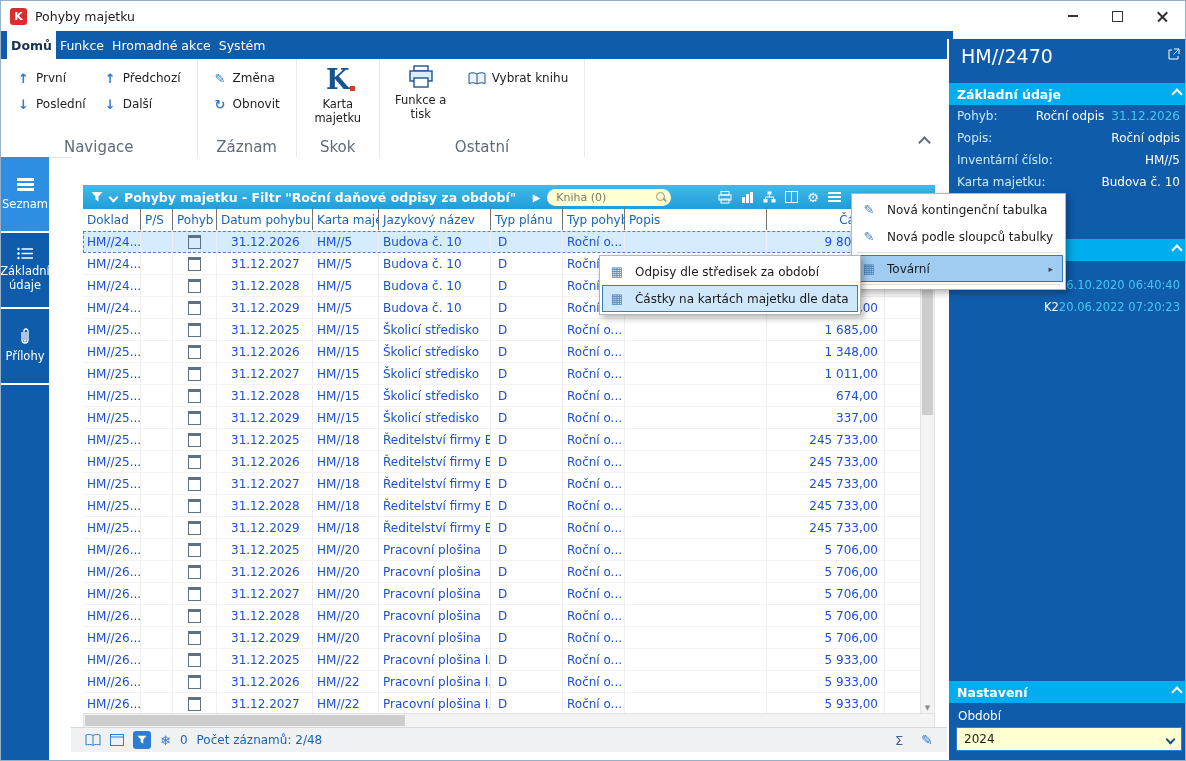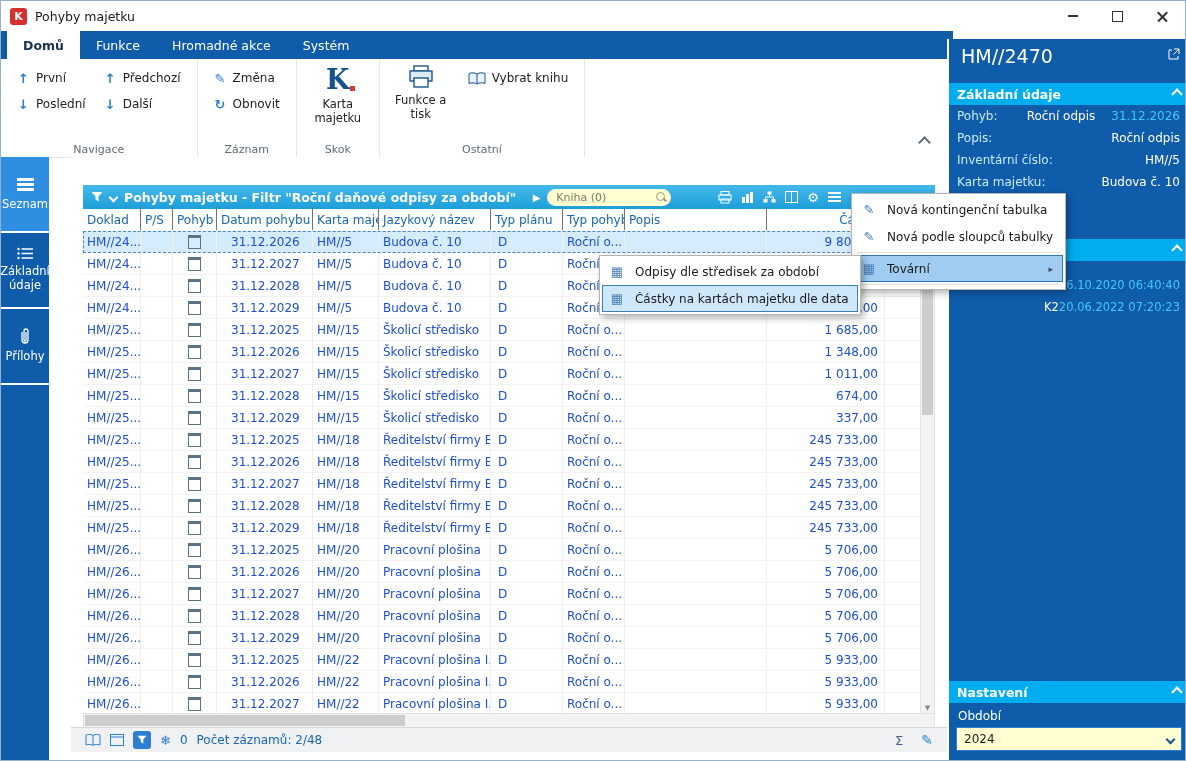--- a/index.html
+++ b/index.html
@@ -13,27 +13,27 @@
   .winbtns{margin-left:auto;display:flex;height:30px}
   .wbtn{width:45px;display:flex;align-items:center;justify-content:center}
   .minbar{width:10px;height:2px;background:#333}
   .maxbox{width:9px;height:9px;border:1.5px solid #333}
   .xwrap{position:relative;width:11px;height:11px}
   .xwrap i{position:absolute;left:-1px;top:5px;width:13px;height:1.5px;background:#333;display:block}
   .xwrap i:first-child{transform:rotate(45deg)}.xwrap i:last-child{transform:rotate(-45deg)}
 
   
   .tabbar{position:absolute;left:0;top:30px;width:946px;height:28px;background:#0f5cab;display:flex;padding-left:6px}
-  .tab{padding:0 16px;display:flex;align-items:center;color:#fff;font-size:12.5px}
+  .tab{padding:0 4px;display:flex;align-items:center;color:#fff;font-size:12.5px}
   .tab.active{background:#fff;color:#17324e;font-weight:bold}
 
   
   .ribbon{position:absolute;left:0;top:58px;width:946px;height:98px;background:#fff;border-bottom:1px solid #e0e4ea;display:flex}
   .rgroup{position:relative;border-right:1px solid #e7eaee;padding:6px 10px 16px}
-  .glabel{position:absolute;bottom:1px;left:0;right:0;text-align:center;font-size:11px;color:#5f6b78}
+  .glabel{position:absolute;bottom:1px;left:0;right:0;text-align:center;font-size:15px;color:#5f6b78}
   .navgrid{display:grid;grid-auto-flow:column;grid-template-rows:26px 26px;column-gap:6px}
   .colgrid{display:grid;grid-template-rows:26px 26px}
   .sbtn{display:flex;align-items:center;gap:6px;padding:2px 6px;color:#222;white-space:nowrap}
   .aico{color:#2d7dd2;font-weight:bold;width:13px;text-align:center;font-size:13px}
   .bigbtn{display:flex;flex-direction:column;align-items:center;width:62px;text-align:center;color:#222}
   .bigbtn .blab{font-size:11.5px;line-height:1.2;margin-top:3px}
   .kico{position:relative;font-family:"DejaVu Serif","Liberation Serif",serif;font-weight:bold;font-size:27px;line-height:30px;color:#17548f}
   .kico::after{content:"";position:absolute;right:-6px;bottom:4px;width:5px;height:5px;background:#d43d2a}
   .ost{display:flex;align-items:flex-start;gap:10px}
   .ribcol{position:absolute;right:18px;bottom:10px;color:#5f6b78}
@@ -94,21 +94,21 @@
   
   .rpanel{position:absolute;left:946px;top:38px;width:240px;bottom:0;background:#0f5cab;border-left:2px solid #fff;color:#fff}
   .ptitlerow{position:absolute;top:6px;left:12px;right:9px;display:flex;align-items:flex-start}
   .ptitle{font-size:19px}
   .pext{margin-left:auto;margin-top:3px}
   .psection{height:22px;background:#00aeef;display:flex;align-items:center;padding:0 8px;font-weight:bold;font-size:12.5px;color:#fff}
   .psection .chev{margin-left:auto;color:#fff;width:6px;height:6px}
   .pgroup-basic{position:absolute;top:44px;left:0;right:0}
   .prow{display:flex;justify-content:space-between;align-items:center;height:22px;padding:0 9px 0 8px;font-size:12px}
   .plabel{color:#c9eafc;white-space:nowrap}
-  .pvals{display:flex;gap:16px;white-space:nowrap}
+  .pvals{display:flex;gap:7px;white-space:nowrap}
   .pval{color:#fff}
   .pdate{color:#41c9f5}
   .pgroup-hidden{position:absolute;top:200px;left:0;right:0}
   .paudit{margin-top:13px}
   .prow.r{justify-content:flex-end;font-size:11.5px}
   .pgroup-settings{position:absolute;top:642px;left:0;right:0}
   .period-label{padding:6px 0 3px 9px;font-size:12px;color:#fff}
   .pselect{margin:1px 7px;height:22px;border:1px solid #2d7dd2;background:#ffffd2;display:flex;align-items:center;padding:0 7px;color:#1a1a1a}
   .pselect .chev{color:#17548f;width:5px;height:5px;margin-left:auto}
 

